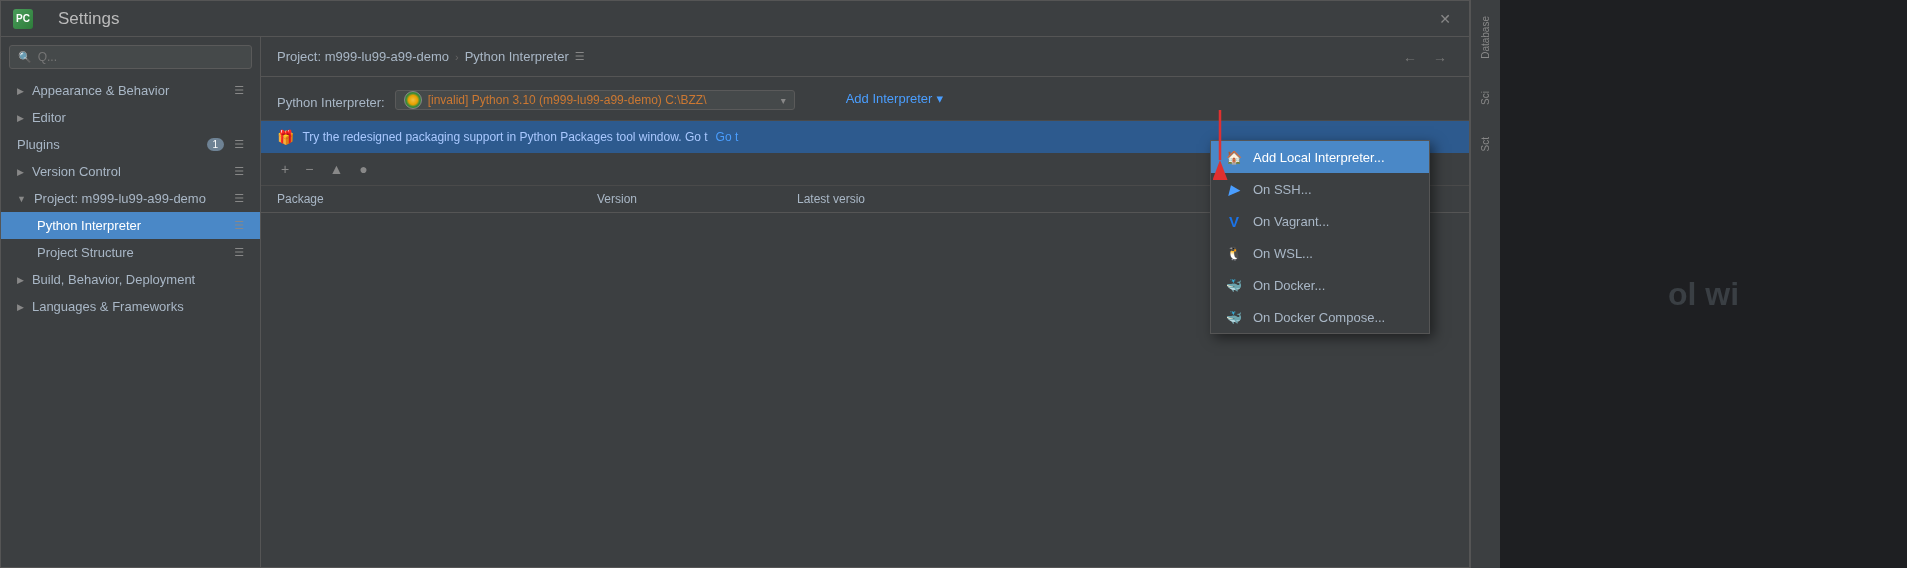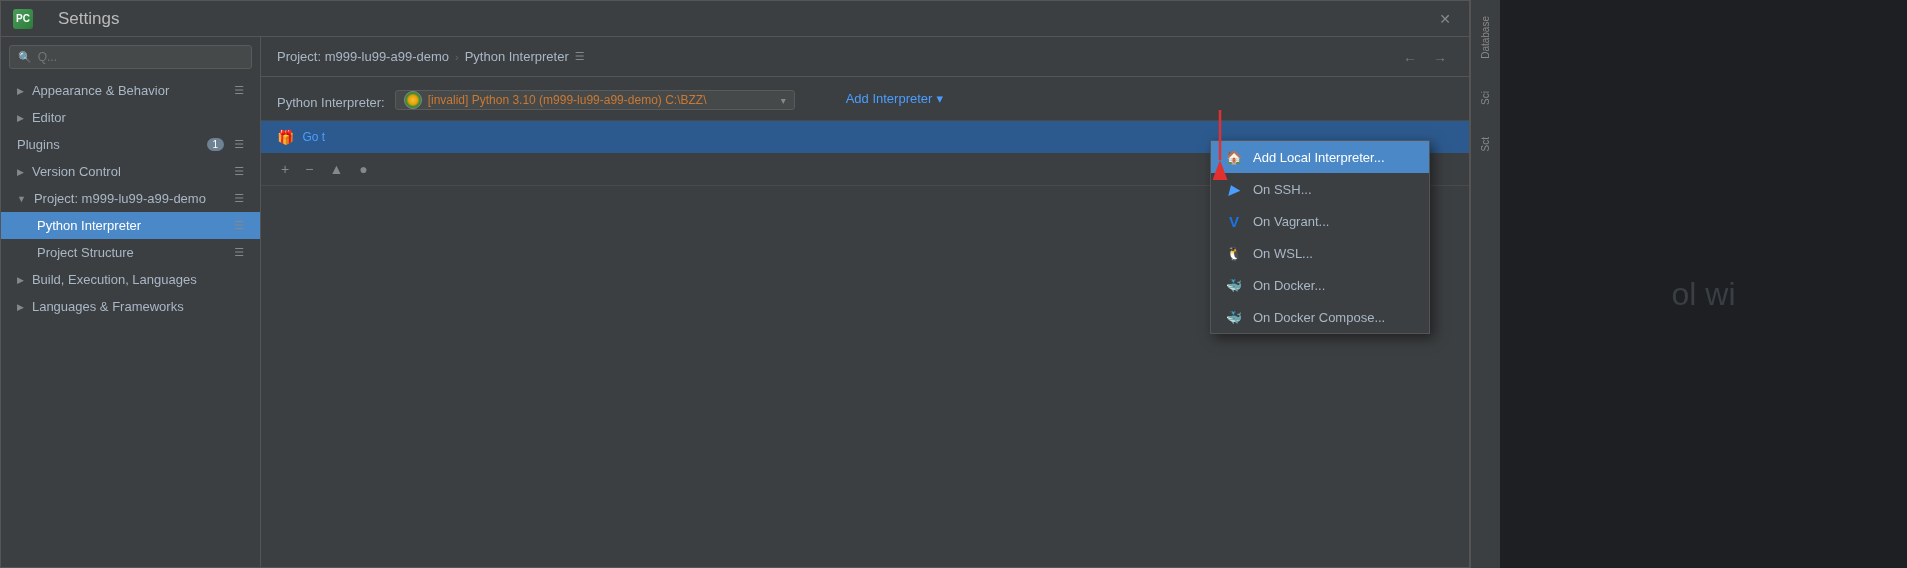--- a/index.html
+++ b/index.html
@@ -440,21 +440,21 @@
         </svg>
       </div>
 
       <div class="sidebar-item sidebar-item-indent">
         <span>Project Structure</span>
         <span class="settings-icon">☰</span>
       </div>
 
       <div class="sidebar-item section-header">
         <span class="chevron">▶</span>
-        <span>Build, Execution, Languages</span>
+        <span>Build, Behavior, Deployment</span>
       </div>
 
       <div class="sidebar-item section-header">
         <span class="chevron">▶</span>
         <span>Languages &amp; Frameworks</span>
       </div>
 
     </div>
 
     <div class="main-content">
@@ -480,30 +480,36 @@
           <span class="interpreter-select-dropdown">▾</span>
         </div>
         <button class="add-interpreter-btn">
           <span>Add Interpreter</span>
           <span>▾</span>
         </button>
       </div>
 
       <div class="info-banner">
         <span class="info-banner-icon">🎁</span>
+        <span>Try the redesigned packaging support in Python Packages tool window. Go t</span>
         <span class="info-banner-link">Go t</span>
       </div>
 
       <div class="table-toolbar">
         <button class="toolbar-btn">+</button>
         <button class="toolbar-btn">−</button>
         <button class="toolbar-btn">▲</button>
         <button class="toolbar-btn">●</button>
       </div>
 
+      <div class="table-header">
+        <span class="col-package">Package</span>
+        <span class="col-version">Version</span>
+        <span class="col-latest">Latest versio</span>
+      </div>
 
       <div class="package-table">
       </div>
 
     </div>
   </div>
 </div>
 
 <div class="dropdown-menu">
 
@@ -548,15 +554,15 @@
   <line x1="50" y1="10" x2="50" y2="60" stroke="#e03030" stroke-width="2.5" marker-end="url(#arrowhead2)"></line>
 </svg>
 
 <div class="vertical-strip">
   <div class="strip-tabs">
     <span class="strip-tab-item">Database</span>
     <span class="strip-tab-item">Sci</span>
     <span class="strip-tab-item">Sct</span>
   </div>
   <div class="strip-content">
-    <span style="font-size:32px;color:#3a3f44;font-weight:normal;margin-top:20px;">ol wi</span>
+    <span style="font-size:32px;color:#3a3f44;font-weight:bold;margin-top:20px;">ol wi</span>
   </div>
 </div>
 
 </body></html>

